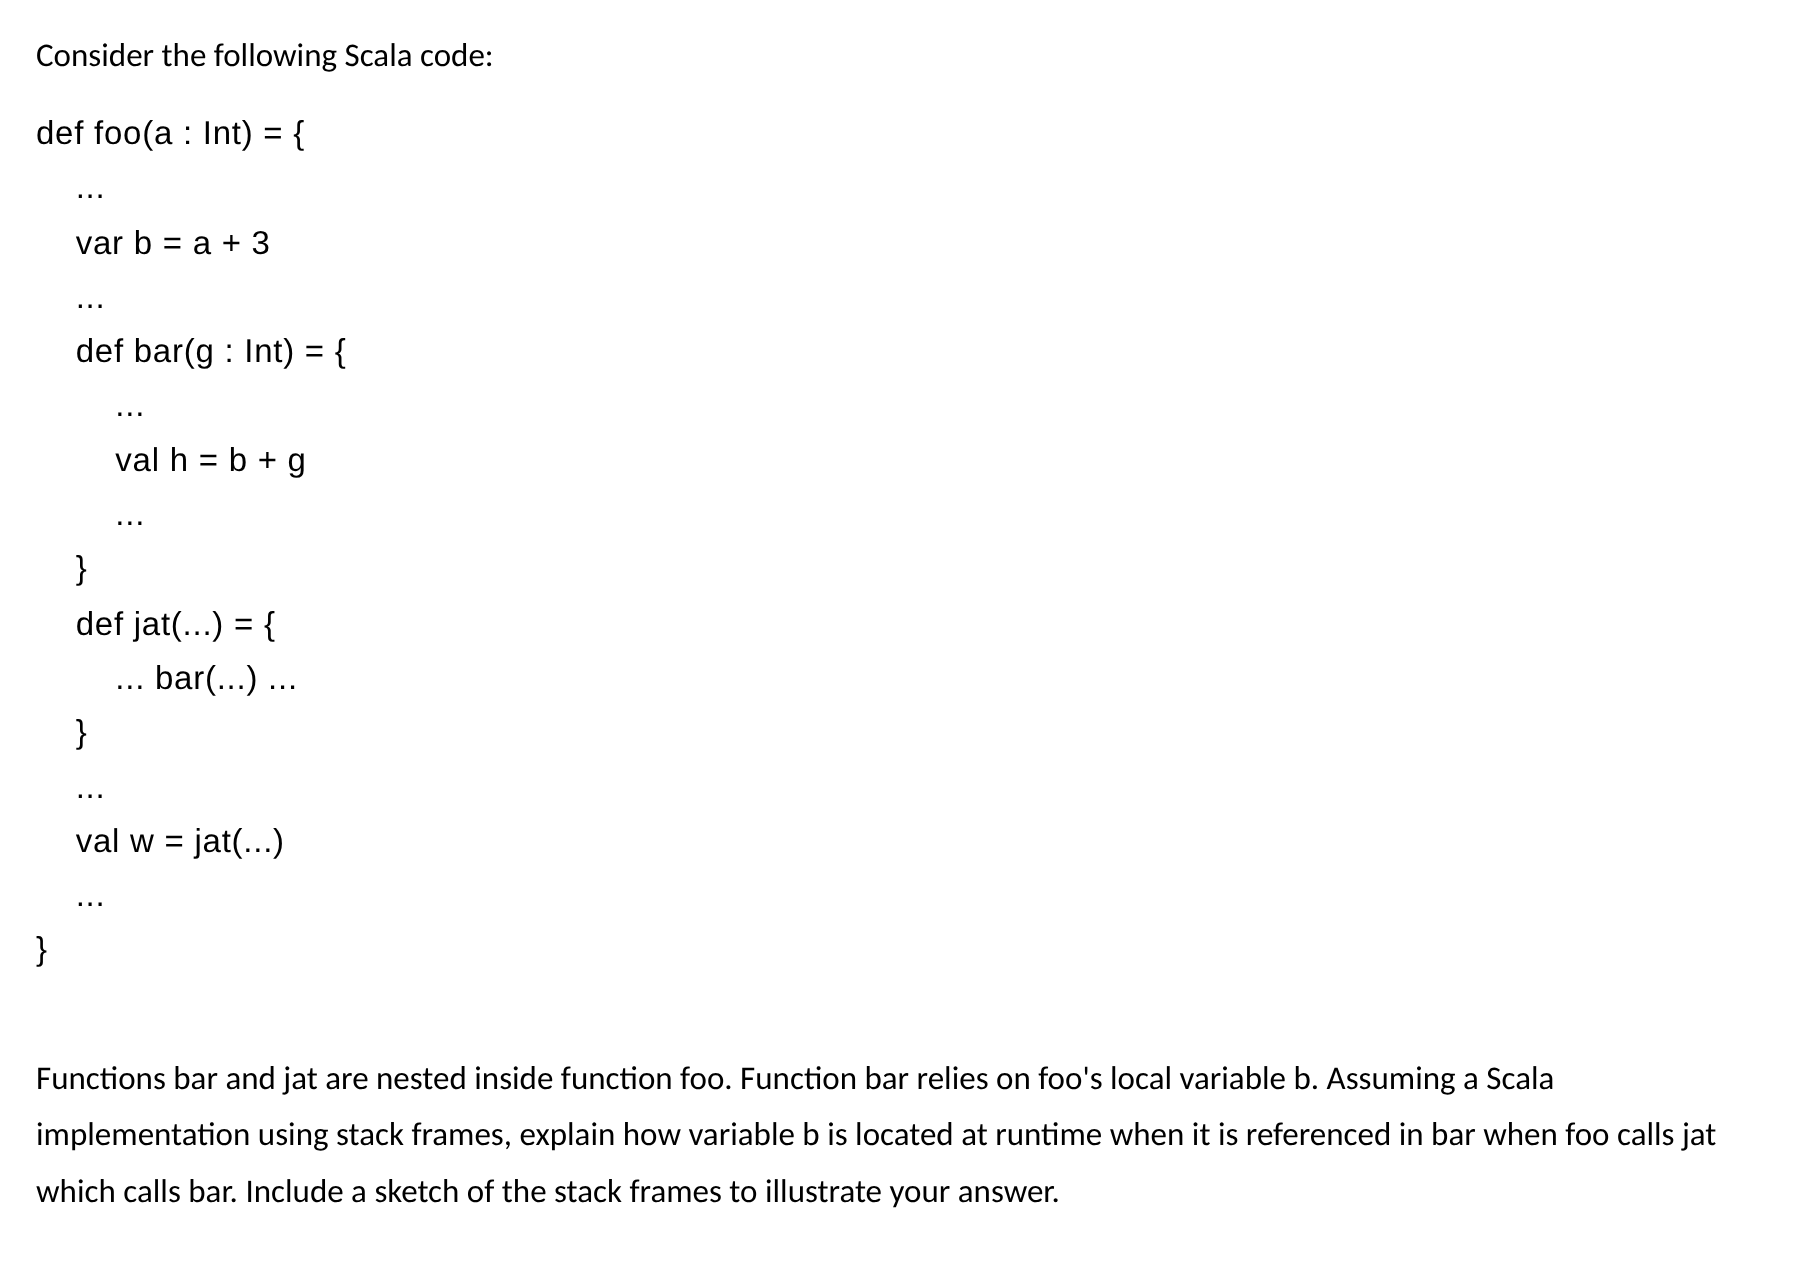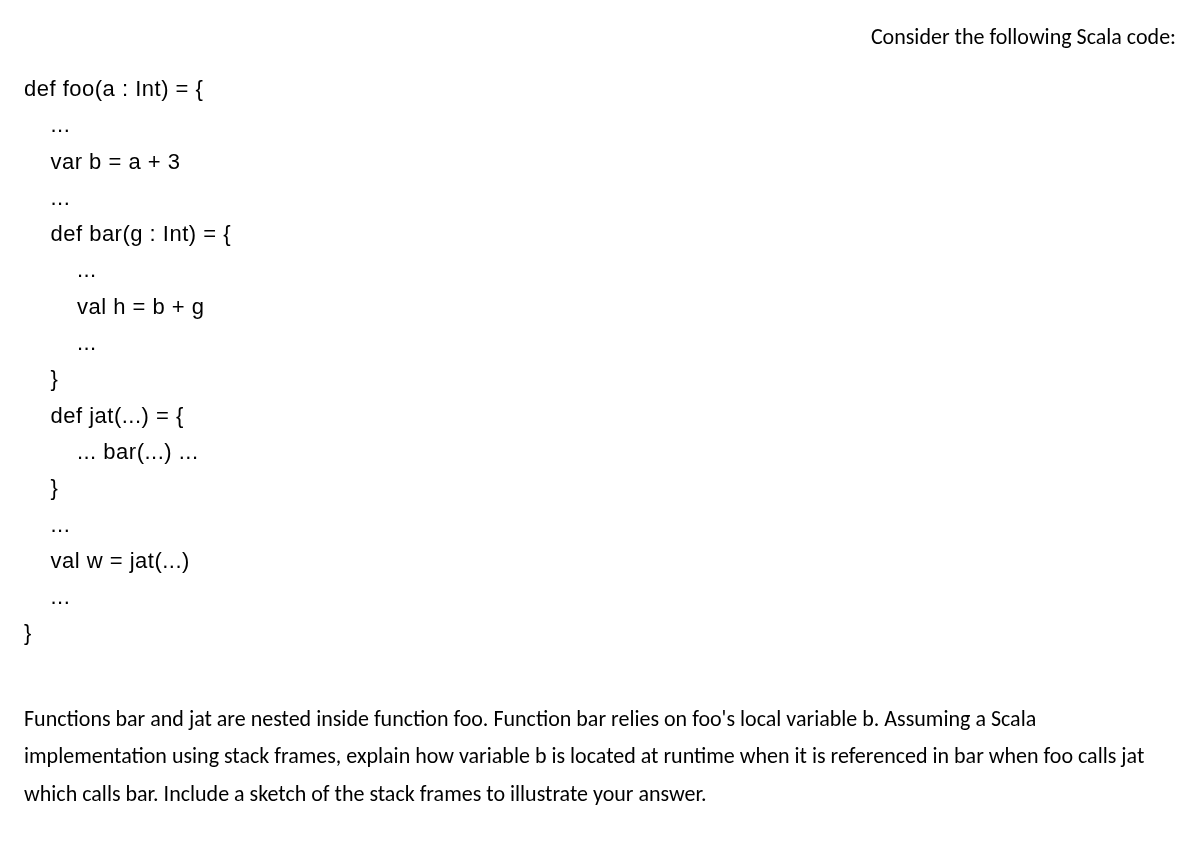--- a/index.html
+++ b/index.html
@@ -8,21 +8,20 @@
       color: #000;
       background: #fff;
       margin: 0;
       padding: 20px 24px;
       line-height: 1.5;
       width: 1200px;
       box-sizing: border-box;
     }
     .intro {
       margin-bottom: 18px;
-      text-align: right;
     }
     .code-block {
       font-family: Liberation Sans, sans-serif;
       font-size: 22px;
       white-space: pre;
       line-height: 1.65;
       margin-bottom: 48px;
       letter-spacing: 0.5px;
     }
     .question {

